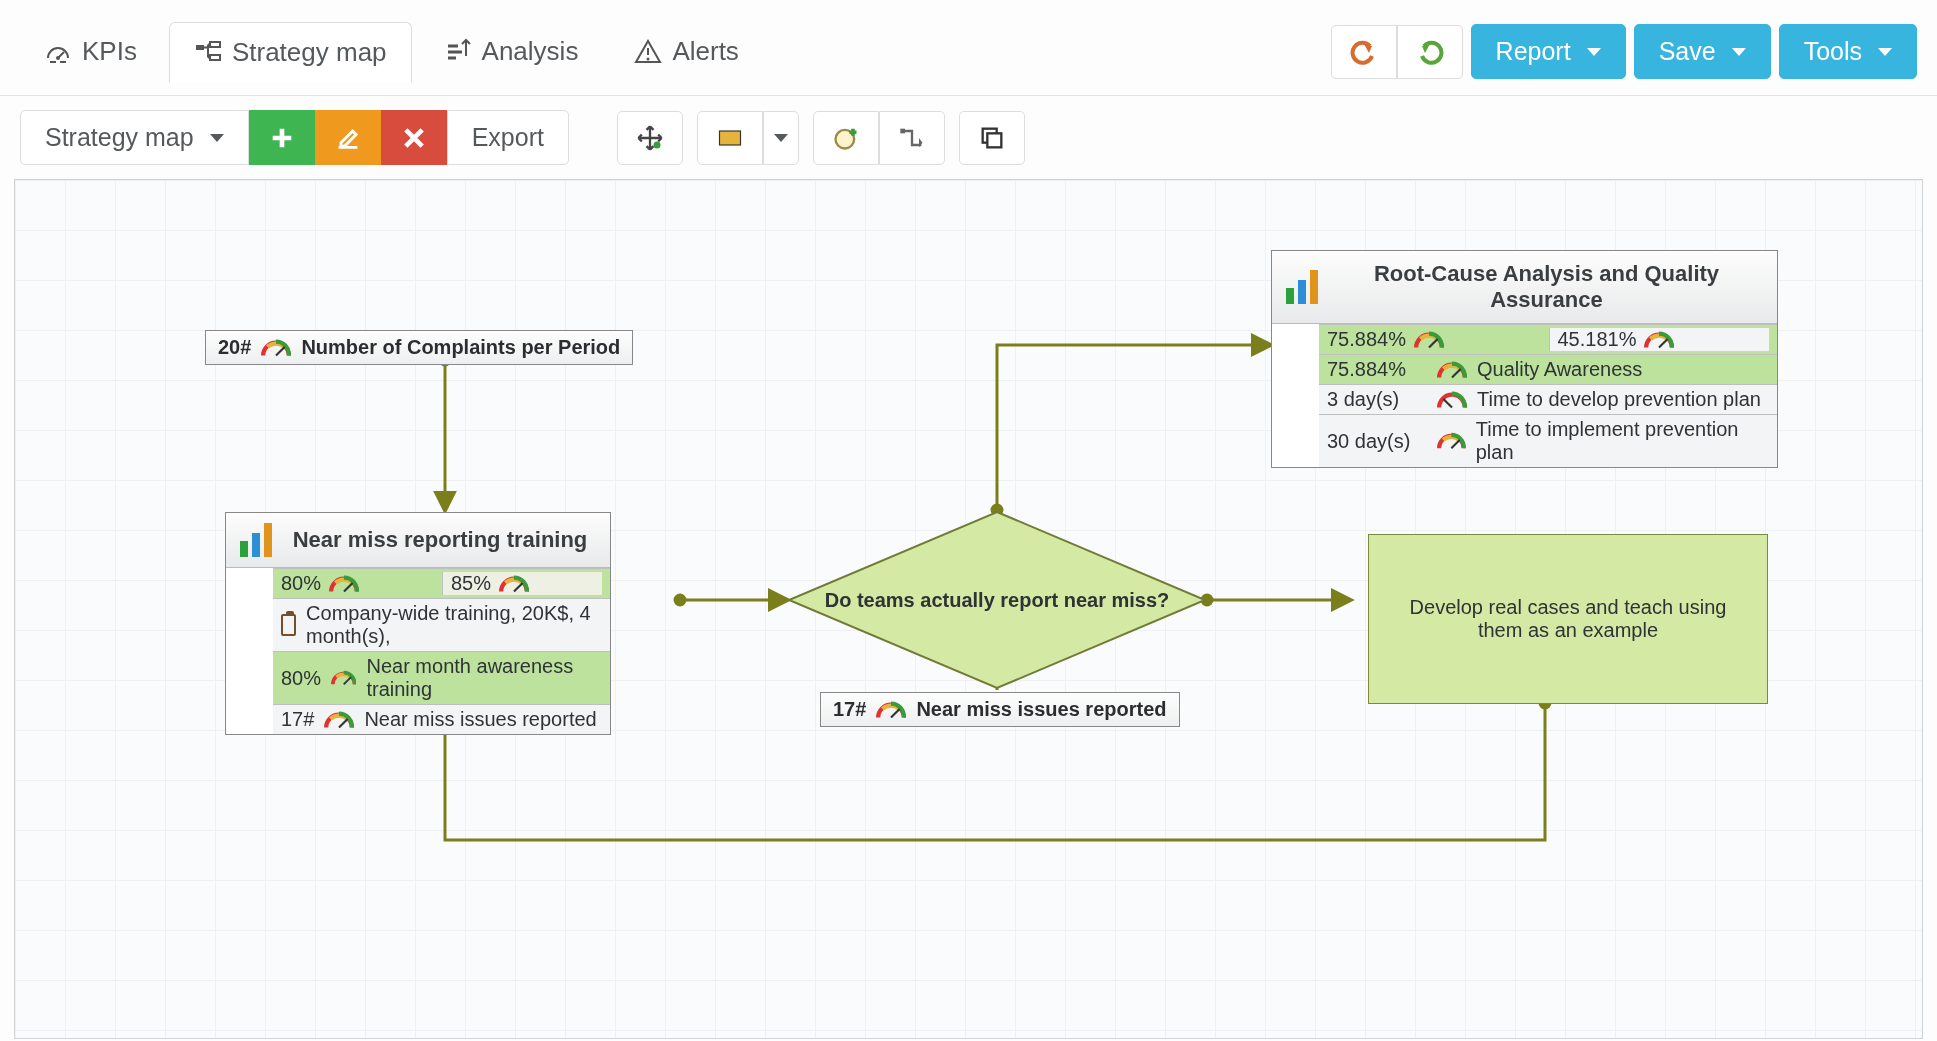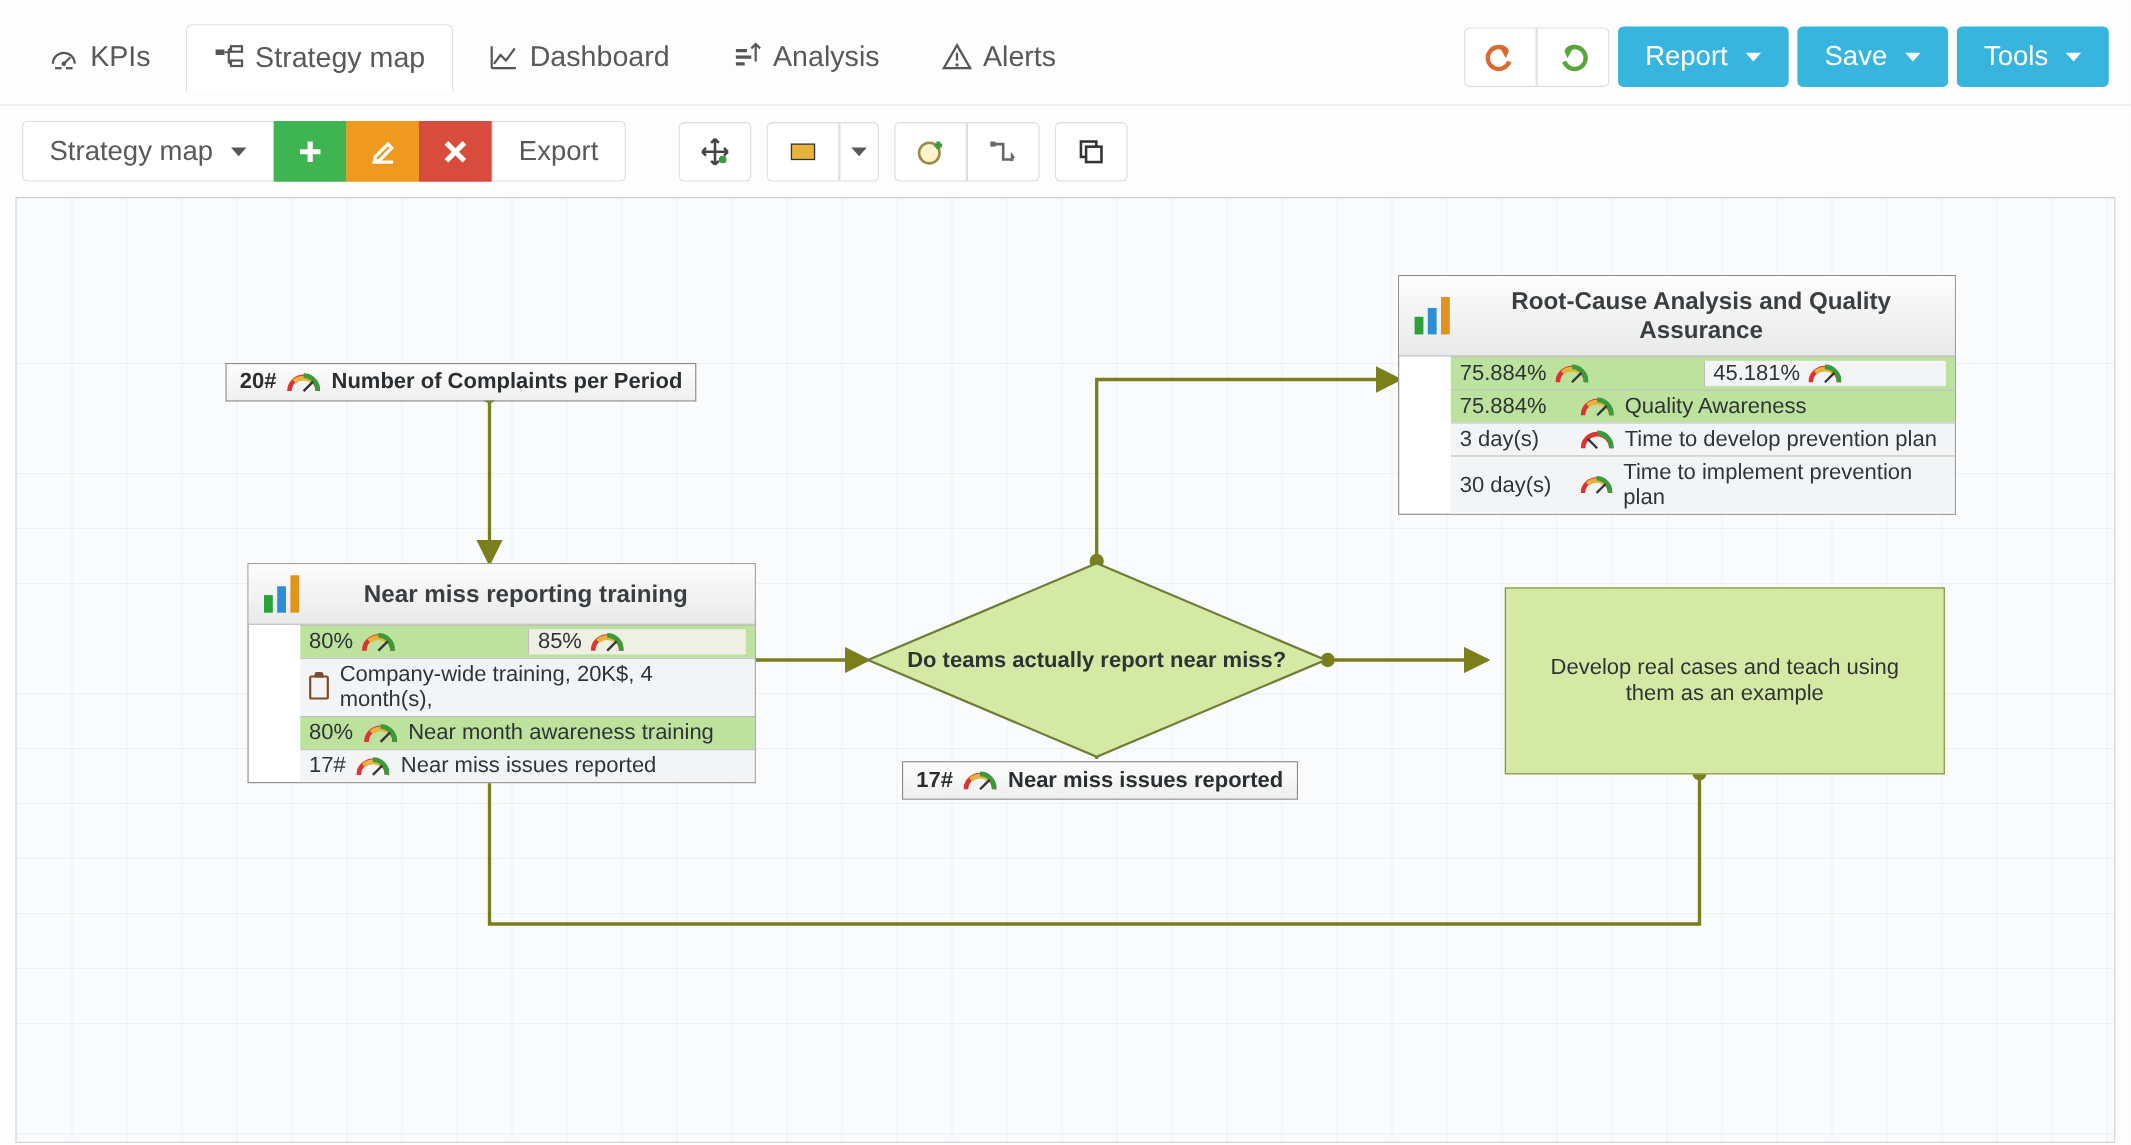--- a/index.html
+++ b/index.html
@@ -202,29 +202,20 @@
           <rect x="16" y="3" width="10" height="5" fill="none" stroke="#555" stroke-width="2"></rect>
           <rect x="16" y="16" width="10" height="5" fill="none" stroke="#555" stroke-width="2"></rect>
           <path d="M10 8.5 h4 M14 5.5 h2 M14 18.5 h2 M14 5.5 v13" fill="none" stroke="#555" stroke-width="2"></path>
         </svg>
     </span>
     <span>Strategy map</span>
   </div>
   <div class="tab">
     <span class="icon">
       <svg viewBox="0 0 28 28">
-          <path d="M3 24 V4 M3 24 H25" stroke="#555" stroke-width="2" fill="none"></path>
-          <path d="M5 20 L11 12 L16 17 L24 6" stroke="#555" stroke-width="2" fill="none"></path>
-        </svg>
-    </span>
-    <span>Dashboard</span>
-  </div>
-  <div class="tab">
-    <span class="icon">
-      <svg viewBox="0 0 28 28">
           <path d="M4 8 h10 M4 14 h14 M4 20 h8" stroke="#555" stroke-width="3"></path>
           <path d="M22 6 v16 M18 18 l4 4 l4 -4" stroke="#555" stroke-width="2" fill="none" transform="translate(0,-2) scale(1,-1) translate(0,-26)"></path>
         </svg>
     </span>
     <span>Analysis</span>
   </div>
   <div class="tab">
     <span class="icon">
       <svg viewBox="0 0 28 28">
           <path d="M14 3 L26 24 H2 Z" fill="none" stroke="#555" stroke-width="2"></path>
@@ -378,21 +369,21 @@
   </svg>
 
   <div class="pill" style="left:190px; top:150px">
     <span>20#</span>
     <svg class="gauge" viewBox="0 0 28 18">
         <use href="#gauge-g"></use>
       </svg>
     <span>Number of Complaints per Period</span>
   </div>
 
-  <div class="node-card" style="left:210px; top:332px; width:462px">
+  <div class="node-card" style="left:210px; top:332px; width:386px">
     <div class="card-head">
       <span class="barchart">
           <span></span>
           <span></span>
           <span></span>
         </span>
       <span style="flex:1; text-align:center">Near miss reporting training</span>
     </div>
     <div class="row split greenbg">
       <div>

